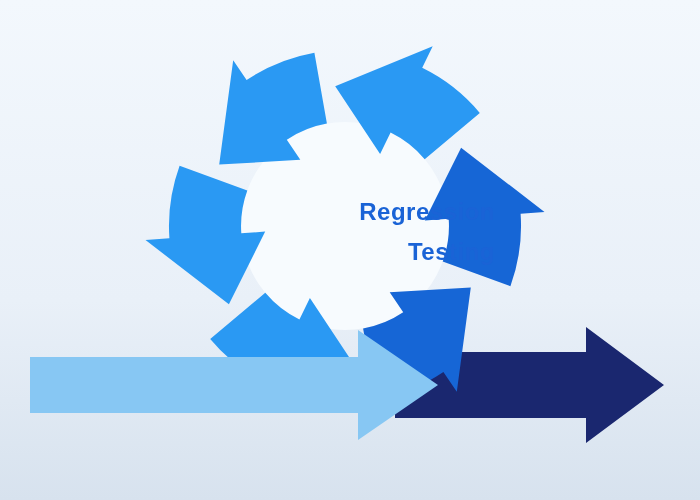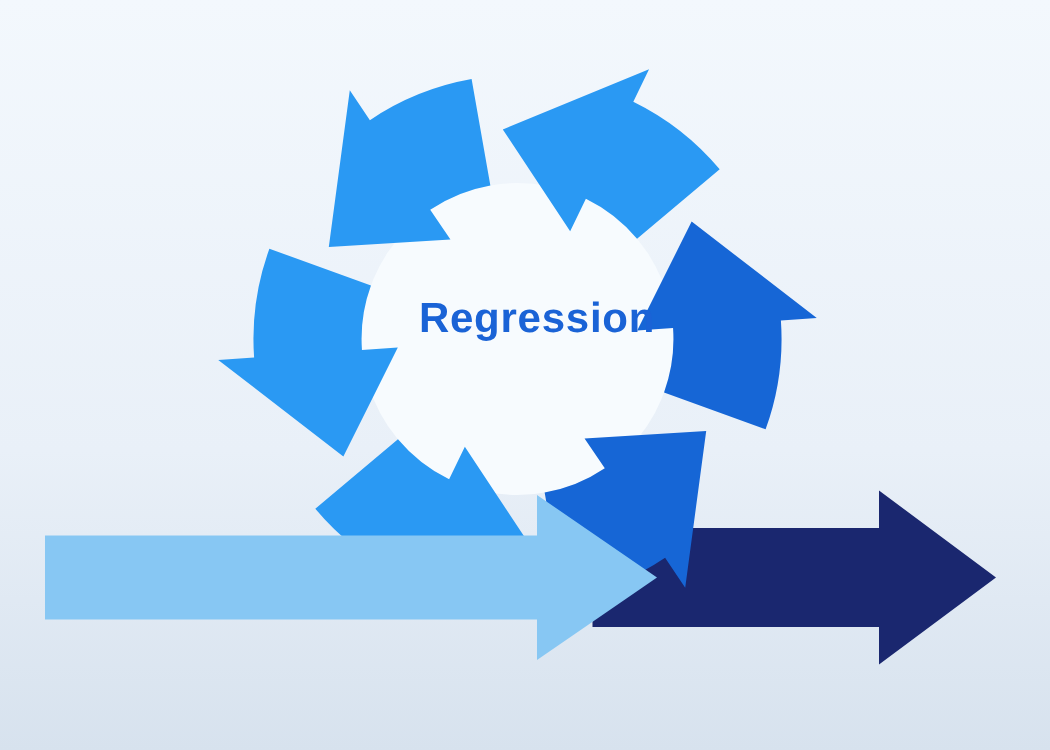--- a/index.html
+++ b/index.html
@@ -9,25 +9,25 @@
     width: 700px;
     height: 500px;
     overflow: hidden;
   }
   .stage svg {
     position: absolute;
     left: 0; top: 0;
   }
   .cycle-title {
     position: absolute;
-    left: 208px;
+    left: 195px;
     top: 192px;
     width: 300px;
-    text-align: center;
-    font-size: 28px;
+    text-align: right;
+    font-size: 24px;
     font-weight: bold;
     line-height: 40px;
     letter-spacing: 0.5px;
   }
 </style>
 </head>
 <body>
 
 <div class="stage" id="stage" style="background: linear-gradient(rgb(243, 248, 253) 0%, rgb(233, 240, 248) 60%, rgb(215, 226, 238) 100%);">
   <svg width="700" height="500" viewBox="0 0 700 500">
@@ -43,14 +43,15 @@
         <path d="M265.3,292.8 A104,104 0 0,0 299.4,319.5 L309.9,297.9 L354.8,365.7 L257.3,405.8 L267.8,384.2 A176,176 0 0,1 210.2,339.1 Z" fill="#2a99f3"></path>
         <path d="M363.1,328.4 A104,104 0 0,0 403.2,312.2 L389.7,292.3 L470.8,287.4 L456.8,391.8 L443.4,371.9 A176,176 0 0,1 375.6,399.3 Z" fill="#1666d6"></path>
         <path d="M442.7,261.6 A104,104 0 0,0 448.7,218.7 L424.8,220.4 L461.1,147.7 L544.5,212.0 L520.6,213.7 A176,176 0 0,1 510.4,286.2 Z" fill="#1666d6"></path>
       </g>
 
     <path d="M 30 357 L 358 357 L 358 330 L 438 385 L 358 440 L 358 413 L 30 413 Z" fill="#87c7f3"></path>
   </svg>
 
   <div class="cycle-title" id="cycle-title" style="color: rgb(26, 99, 214);">
     <div>Regression</div>
+    <div>Testing</div>
   </div>
 </div>
 
 </body></html>

